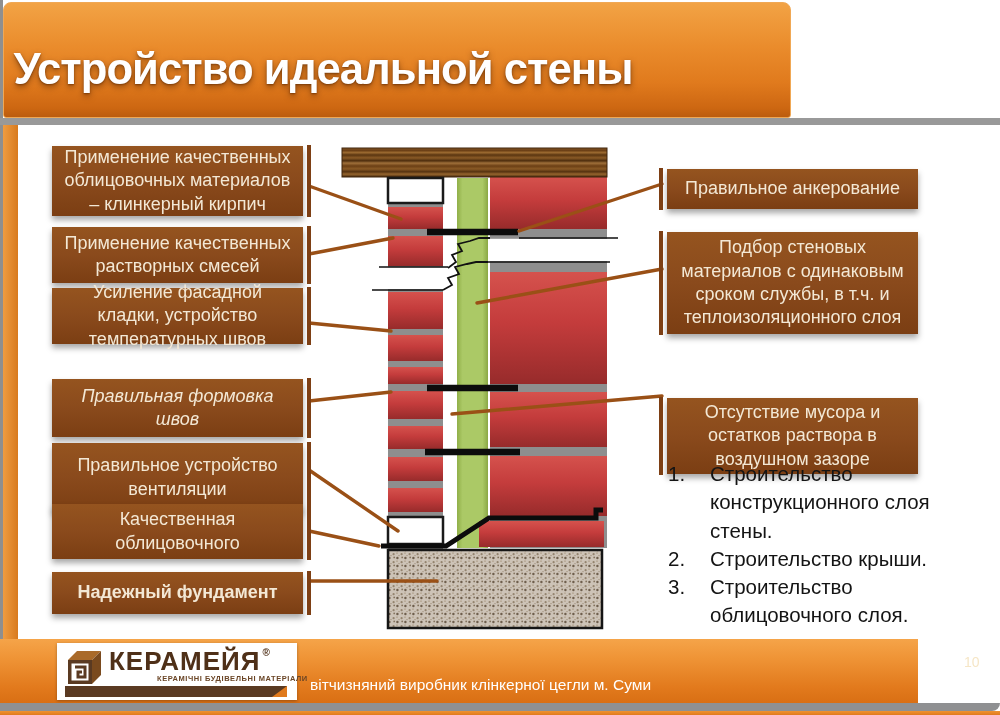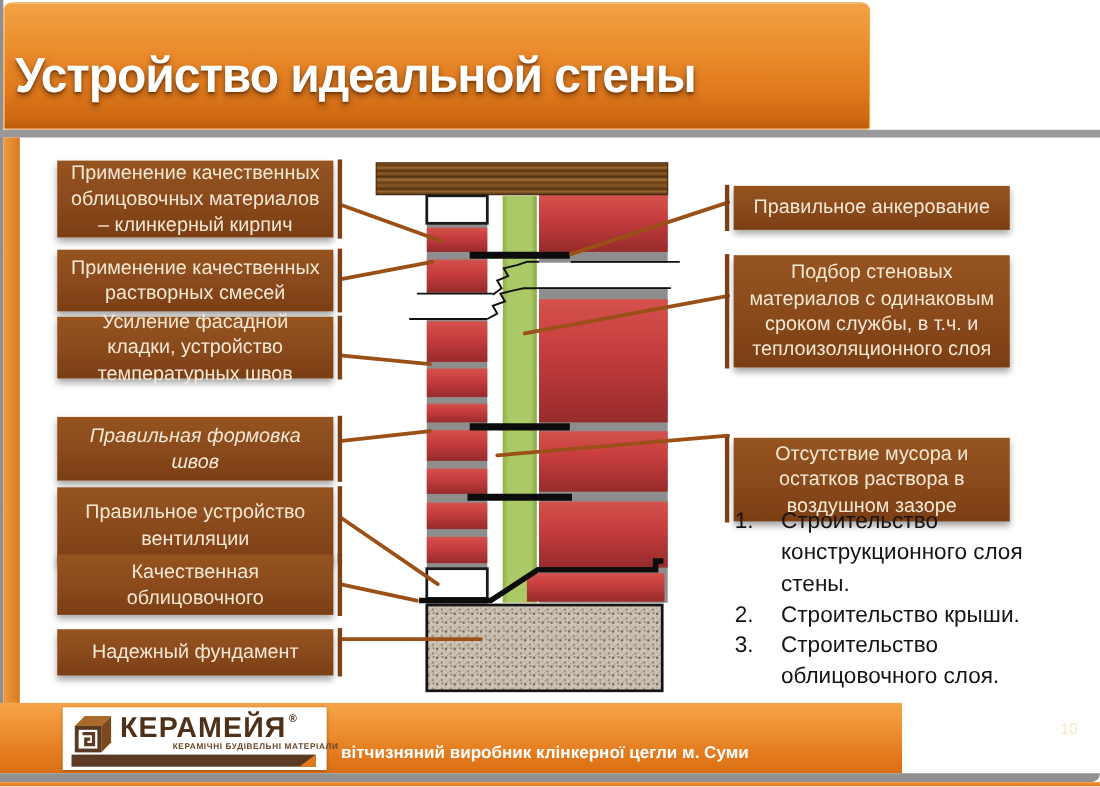--- a/index.html
+++ b/index.html
@@ -42,54 +42,54 @@
     content:"";position:absolute;top:-1px;bottom:-1px;width:4px;background:#7d3f14;
   }
   .callout.left::after{right:-8px;}
   .callout.right::before{left:-8px;}
   #lb1{top:146px;height:70px;}
   #lb2{top:227px;height:56px;}
   #lb3{top:288px;height:56px;}
   #lb4{top:379px;height:58px;font-style:italic;}
   #lb5{top:443px;height:69px;}
   #lb6{top:504px;height:55px;}
-  #lb7{top:572px;height:42px;}
+  #lb7{top:572px;height:42px;font-weight:bold;}
   #rb1{top:169px;height:40px;}
   #rb2{top:232px;height:102px;}
   #rb3{top:362px;height:76px;margin-top:36px;}
   
   .ideal{position:absolute;left:668px;top:444px;width:292px;color:#141414;}
   .ideal .head{font-size:20.5px;line-height:1.35;}
   .ideal ol{list-style:none;margin:16px 0 0 0;padding:0;counter-reset:it;}
   .ideal li{
     counter-increment:it;position:relative;padding-left:42px;
     font-size:20.5px;line-height:1.38;white-space:pre-line;margin:0;
   }
   .ideal li::before{content:counter(it) ".";position:absolute;left:0;top:0;}
   
   .diagram-svg{position:absolute;left:300px;top:130px;width:370px;height:510px;pointer-events:none;}
   
   .footer{
-    position:absolute;left:0;top:639px;width:820px;height:64px;
+    position:absolute;left:0;top:639px;width:918px;height:64px;
     background:linear-gradient(180deg,#f5a449 0%,#ef9436 30%,#e27a1d 75%,#d96f14 100%);
   }
   .gray-strip{position:absolute;left:0;top:703px;width:1000px;height:8px;background:#8f9092;border-radius:0 0 10px 0;}
   .bottom-sliver{position:absolute;left:0;top:711px;width:1000px;height:4px;background:linear-gradient(180deg,#ef9230,#e07a1d);}
   .logo-box{
     position:absolute;left:57px;top:4px;width:240px;height:57px;background:#ffffff;
     box-shadow:0 1px 3px rgba(0,0,0,.3);
   }
   .logo-cube{position:absolute;left:7px;top:5px;}
   .brand-row{position:absolute;left:52px;top:3px;white-space:nowrap;}
   .brand-name{font-size:26px;font-weight:bold;color:#4f3018;letter-spacing:1px;}
   .brand-reg{font-size:10px;font-weight:bold;color:#4f3018;vertical-align:14px;margin-left:2px;}
   .brand-sub{position:absolute;left:53px;top:31px;font-size:7.5px;font-weight:bold;color:#6a4526;letter-spacing:.55px;white-space:nowrap;margin-left:47px;}
   .brand-bar{position:absolute;left:8px;right:10px;bottom:3px;height:11px;background:#5a3a22;}
   .brand-bar .accent{position:absolute;right:0;bottom:0;width:0;height:0;border-left:15px solid transparent;border-bottom:11px solid #e07a1d;}
-  .tagline{position:absolute;left:310px;top:37px;font-size:15.5px;font-weight:bold;color:#ffffff;white-space:nowrap;}
+  .tagline{position:absolute;left:310px;top:37px;font-size:15.5px;font-weight:normal;color:#ffffff;white-space:nowrap;}
   .pagenum{position:absolute;left:964px;top:15px;font-size:14px;color:#f6e6c6;}
 </style>
 </head>
 <body>
 
 <div class="edge-left"></div>
 
 <div class="banner">
   <h1>Устройство идеальной стены</h1>
 </div>

